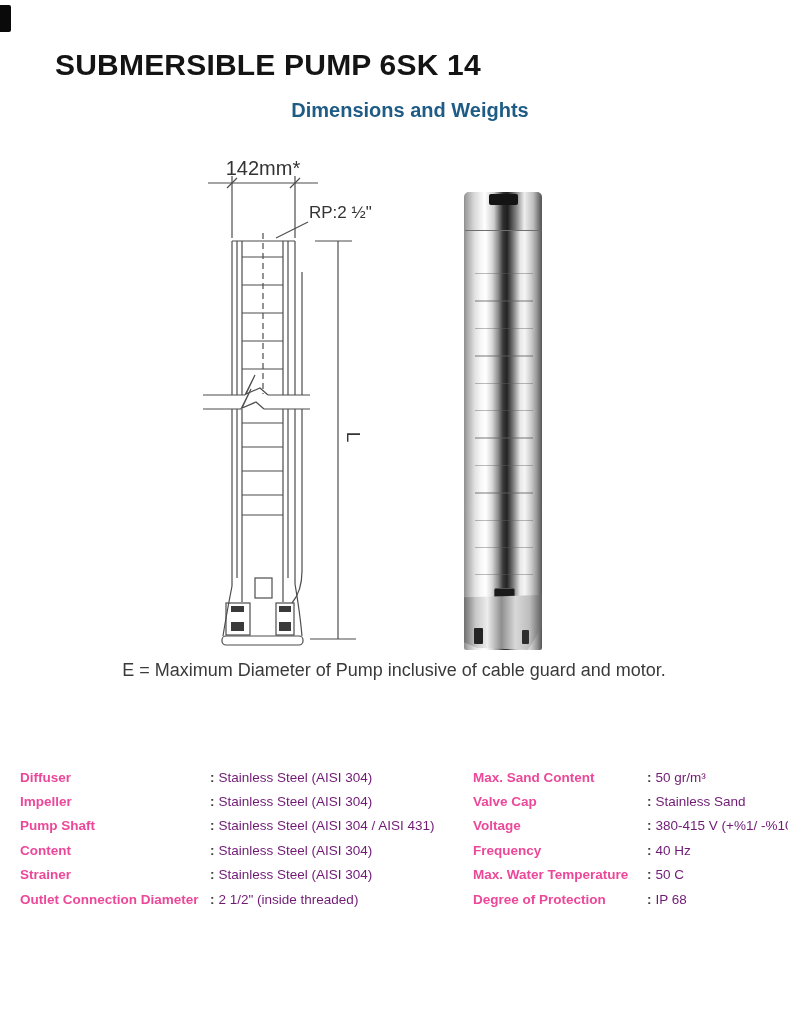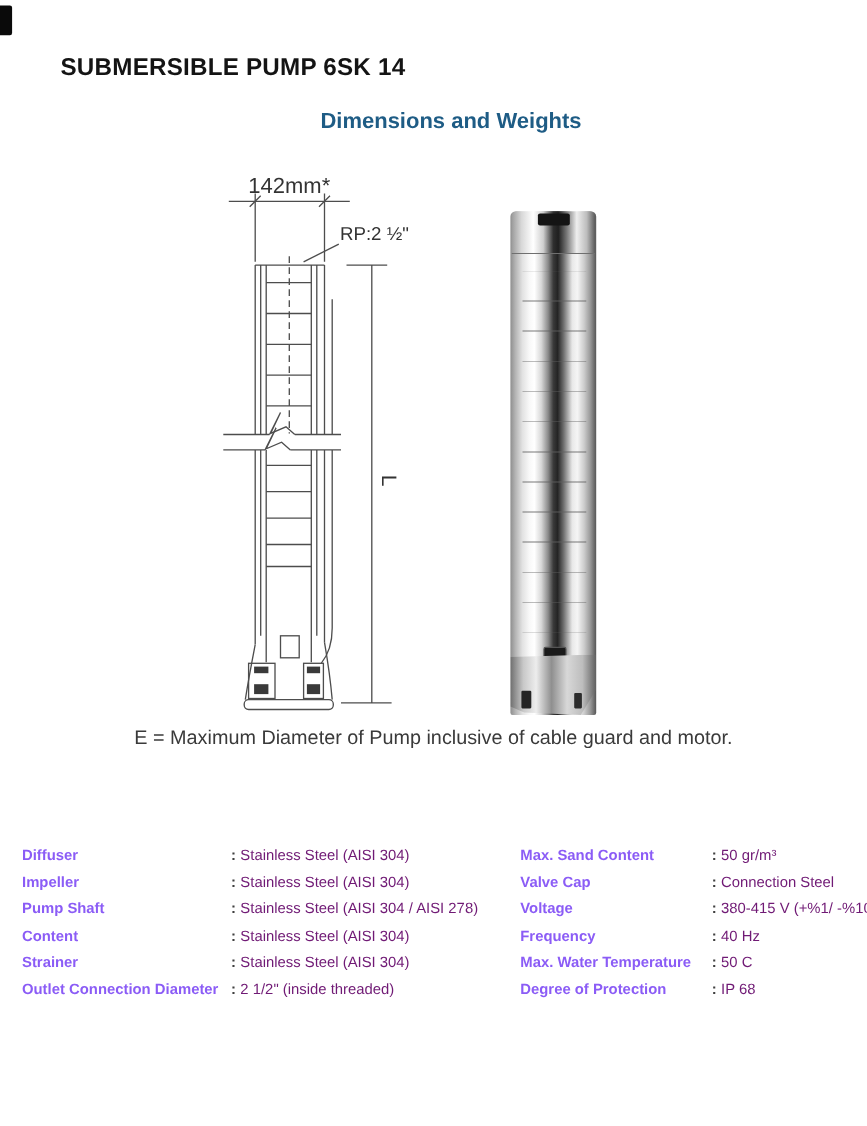--- a/index.html
+++ b/index.html
@@ -5,21 +5,21 @@
   html,body{margin:0;padding:0;}
   body{
     width:788px;height:1024px;position:relative;background:#ffffff;
     font-family:"Liberation Sans", sans-serif;overflow:hidden;
   }
   
   .corner-mark{position:absolute;left:0;top:5px;width:11px;height:27px;background:#0a0a0a;border-radius:0 2px 2px 0;}
 
   .doc-title{
     position:absolute;left:55px;top:48px;margin:0;
-    font-size:22px;font-weight:bold;color:#141414;letter-spacing:.2px;
+    font-size:30px;font-weight:bold;color:#141414;letter-spacing:.2px;
   }
   .section-heading{
     position:absolute;left:0;top:99px;width:100%;box-sizing:border-box;padding-left:32px;margin:0;
     text-align:center;font-size:20px;font-weight:bold;color:#1e5c85;
   }
 
   .drawing-svg{position:absolute;left:170px;top:145px;}
   .drawing-svg path, .drawing-svg rect{stroke:#4d4d4d;stroke-width:1.2;fill:none;}
   .drawing-svg rect.bolt{fill:#3a3a3a;stroke:none;}
   .drawing-svg text{fill:#333333;stroke:none;}
@@ -53,21 +53,21 @@
     position:absolute;left:0;top:660px;width:100%;text-align:center;margin:0;
     font-size:18px;color:#3a3a3a;
   }
 
   
   .specs{position:absolute;top:765px;left:0;width:100%;font-size:13.5px;}
   .spec-col{position:absolute;top:0;}
   .spec-col-left{left:20px;width:412px;}
   .spec-col-right{left:445px;width:330px;}
   .spec-row{display:flex;align-items:center;height:24.4px;}
-  .spec-label{font-weight:bold;color:#8b5cf6;flex:0 0 auto;}
+  .spec-label{font-weight:bold;color:#ec4899;flex:0 0 auto;}
   .spec-col-left .spec-label{width:190px;}
   .spec-col-right .spec-label{width:174px;padding-left:28px;}
   .spec-colon{color:#3f3f3f;font-weight:bold;margin-right:4px;}
   .spec-value{color:#701a75;white-space:nowrap;}
 </style>
 </head>
 <body>
 
 <div class="corner-mark"></div>
 
@@ -136,21 +136,21 @@
         <span class="spec-value">Stainless Steel (AISI 304)</span>
     </div>
     <div class="spec-row">
       <span class="spec-label">Impeller</span>
         <span class="spec-colon">:</span>
         <span class="spec-value">Stainless Steel (AISI 304)</span>
     </div>
     <div class="spec-row">
       <span class="spec-label">Pump Shaft</span>
         <span class="spec-colon">:</span>
-        <span class="spec-value">Stainless Steel (AISI 304 / AISI 278)</span>
+        <span class="spec-value">Stainless Steel (AISI 304 / AISI 431)</span>
     </div>
     <div class="spec-row">
       <span class="spec-label">Content</span>
         <span class="spec-colon">:</span>
         <span class="spec-value">Stainless Steel (AISI 304)</span>
     </div>
     <div class="spec-row">
       <span class="spec-label">Strainer</span>
         <span class="spec-colon">:</span>
         <span class="spec-value">Stainless Steel (AISI 304)</span>
@@ -164,21 +164,21 @@
 
   <div class="spec-col spec-col-right">
     <div class="spec-row">
       <span class="spec-label">Max. Sand Content</span>
         <span class="spec-colon">:</span>
         <span class="spec-value">50 gr/m³</span>
     </div>
     <div class="spec-row">
       <span class="spec-label">Valve Cap</span>
         <span class="spec-colon">:</span>
-        <span class="spec-value">Connection Steel</span>
+        <span class="spec-value">Stainless Sand</span>
     </div>
     <div class="spec-row">
       <span class="spec-label">Voltage</span>
         <span class="spec-colon">:</span>
         <span class="spec-value">380-415 V (+%1/ -%10)</span>
     </div>
     <div class="spec-row">
       <span class="spec-label">Frequency</span>
         <span class="spec-colon">:</span>
         <span class="spec-value">40 Hz</span>

